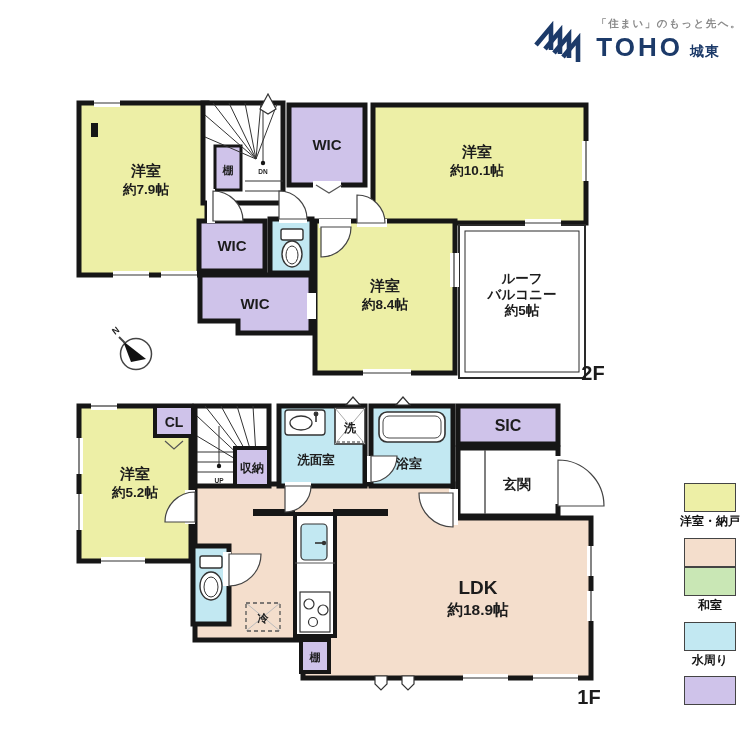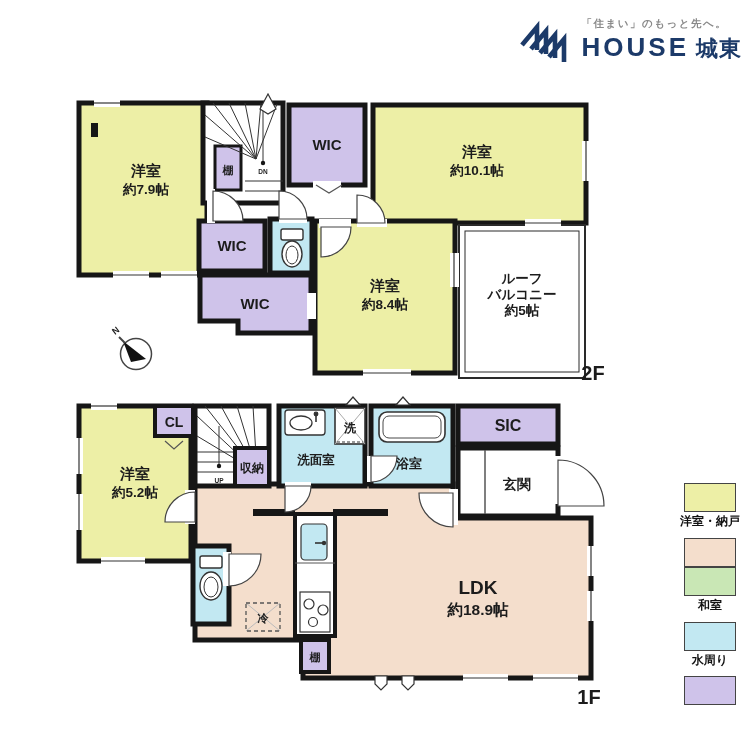--- a/index.html
+++ b/index.html
@@ -1,26 +1,26 @@
 <!DOCTYPE html>
 <html><head>
 <meta charset="utf-8">
 <style>
   html,body{margin:0;padding:0;}
   body{font-family:"Liberation Sans","DejaVu Sans",sans-serif;background:#fff;}
-  #canvas{position:relative;width:750px;height:750px;background:#fff;overflow:hidden;}
+  #canvas{position:relative;width:750px;height:750px;background:#fff;overflow:hidden;border-radius:8px;}
   svg text{font-family:"Liberation Sans","DejaVu Sans",sans-serif;font-weight:bold;fill:#1c1c1c;}
   .abs{position:absolute;}
   
   #logo{top:12px;right:8px;display:flex;align-items:center;gap:9px;}
   #logo .txt{display:flex;flex-direction:column;}
   .tagline{font-size:10.5px;color:#8a8a8a;letter-spacing:1.5px;font-weight:bold;margin-bottom:3px;white-space:nowrap;}
   .brand1{font-size:26px;font-weight:bold;letter-spacing:9px;line-height:1.02;}
   .brand2{font-size:26px;font-weight:bold;letter-spacing:3px;line-height:1.05;white-space:nowrap;}
-  .branch{font-size:22px;letter-spacing:1px;margin-left:7px;}
+  .branch{font-size:14px;letter-spacing:1px;margin-left:7px;}
   
   #legend{top:483px;left:668px;width:84px;display:flex;flex-direction:column;align-items:center;}
   .sw{width:50px;height:27px;border:1px solid #444;}
   .legend-label{font-size:12px;font-weight:bold;color:#111;text-align:right;line-height:1.15;margin:3px 0 9px 0;white-space:pre-line;}
 </style>
 </head>
 <body>
 
 <div id="canvas">
 
@@ -29,21 +29,21 @@
       <g fill="none" stroke="#1C3A69" stroke-width="4.6">
         <polyline points="3,33 18,15 18,38"></polyline>
         <polyline points="12,37 27,19 27,42"></polyline>
         <polyline points="21,41 36,23 36,46"></polyline>
         <polyline points="30,45 45,27 45,50"></polyline>
       </g>
     </svg>
     <div class="txt">
       <div class="tagline">「住まい」のもっと先へ。</div>
       <div class="brand2" style="color: rgb(28, 58, 105);">
-        <span>HOUSE</span><span class="branch">城東</span>
+        <span>TOHO</span><span class="branch">城東</span>
       </div>
     </div>
   </div>
 
   <svg class="abs" style="left:73px;top:93px;" width="545" height="295" viewBox="0 0 545 295">
 
     <rect x="6" y="10" width="128" height="172" stroke="#161616" stroke-width="5" fill="#EDEFA6"></rect>
     <rect x="130" y="10" width="80" height="100" fill="#ffffff" stroke="#161616" stroke-width="5"></rect>
     <rect x="216" y="12" width="76" height="80" stroke="#161616" stroke-width="5" fill="#CFC3EA"></rect>
     <rect x="300" y="12" width="213" height="118" stroke="#161616" stroke-width="5" fill="#EDEFA6"></rect>

